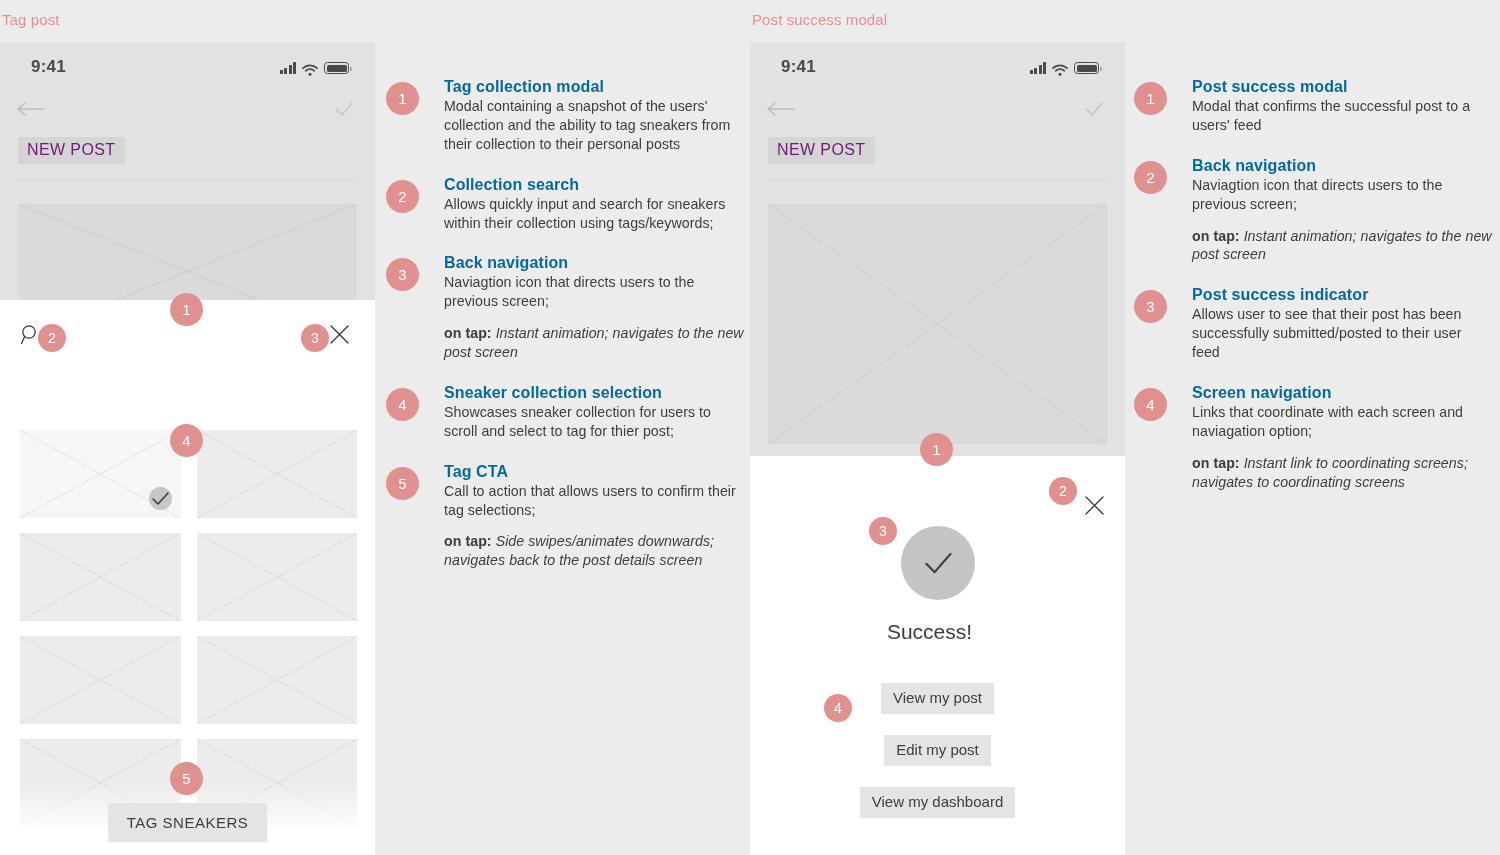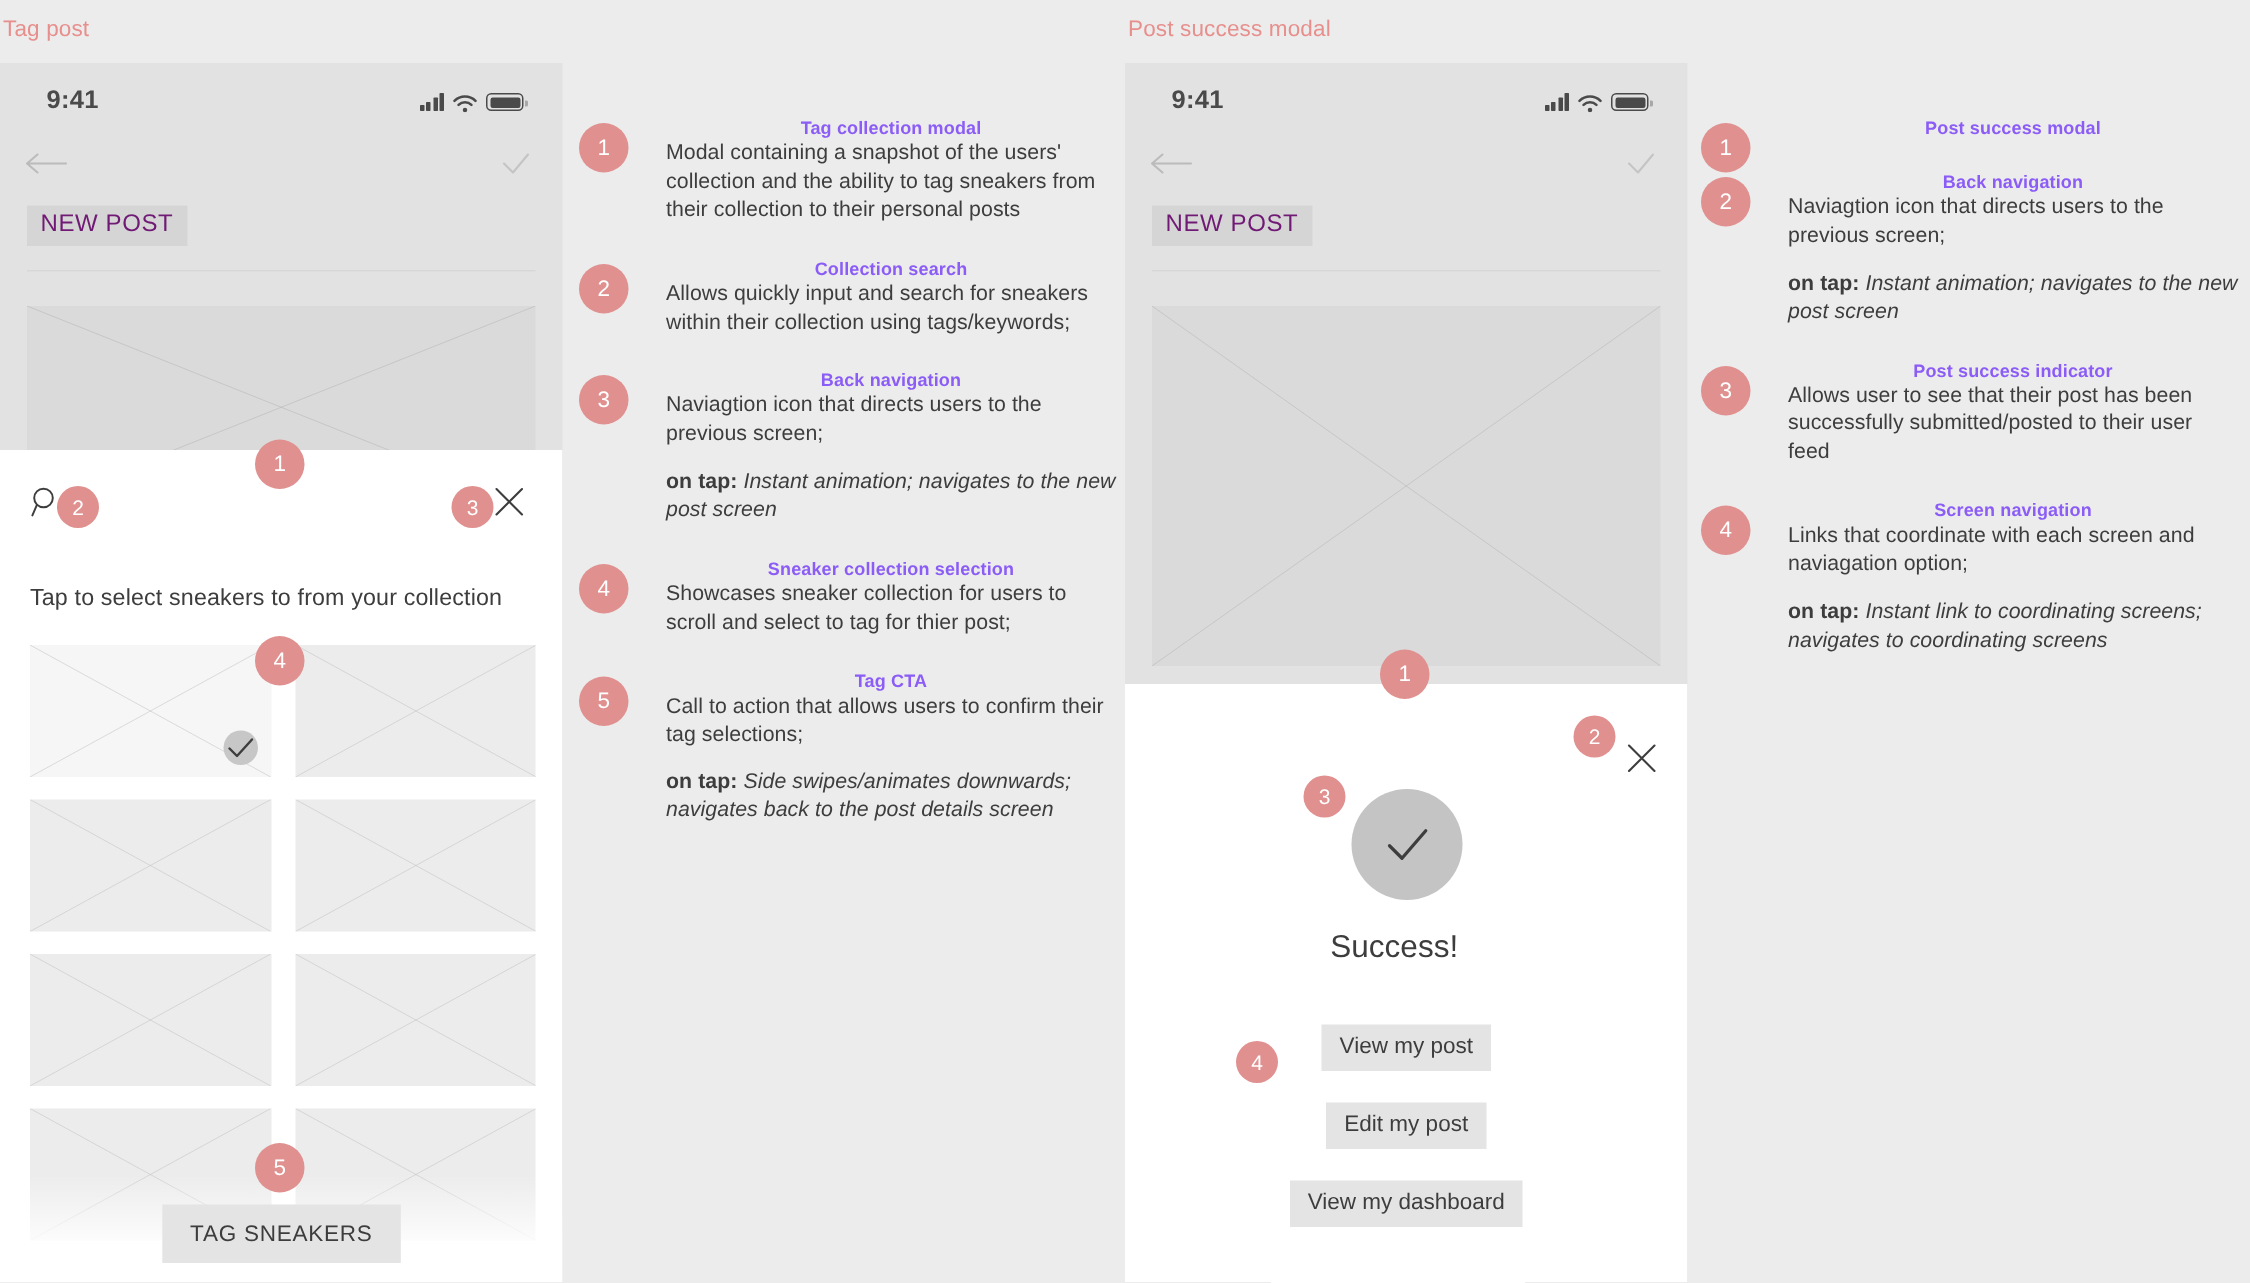--- a/index.html
+++ b/index.html
@@ -129,22 +129,22 @@
     display: block; width: max-content; margin: 0 auto 21px;
     background: #e4e4e4; color: #3d3d3d; font-size: 15px; padding: 6px 12px 8px;
   }
 
   
   .annos { position: absolute; top: 78px; width: 300px; }
   #annos-left  { left: 444px; }
   #annos-right { left: 1192px; }
   .anno { position: relative; margin-bottom: 22px; }
   .anno h3 {
-    font-size: 12px; font-weight: bold; color: #8b5cf6;
-    letter-spacing: .1px; margin-bottom: 1px; text-align: center;
+    font-size: 16px; font-weight: bold; color: #0369a1;
+    letter-spacing: .1px; margin-bottom: 1px;
   }
   .anno p {
     font-size: 14.2px; line-height: 1.33; color: #3d3d3d; letter-spacing: .05px;
   }
   .anno .ontap { margin-top: 13px; font-style: italic; }
   .anno .ontap b { font-style: normal; font-weight: bold; }
 
   
   .badge {
     position: absolute; width: 33px; height: 33px; border-radius: 50%;
@@ -218,21 +218,20 @@
               <path d="M4.6 12.6 L1.6 19.6" stroke="#3d3d3d" stroke-width="1.3" fill="none" stroke-linecap="round"></path>
             </svg>
         </span>
         <span class="close-icon">
           <svg viewBox="0 0 21 21">
               <path d="M2 2 L19 19 M19 2 L2 19" stroke="#3d3d3d" stroke-width="1.4" stroke-linecap="round"></path>
             </svg>
         </span>
       </div>
 
-      <div class="modal-hint">Tap to select sneakers to from your collection</div>
 
       <div class="grid">
         <div class="ph first">
           <svg preserveAspectRatio="none" viewBox="0 0 100 100">
               <path d="M0 0 L100 100 M100 0 L0 100" stroke="#bfbfbf" stroke-width=".35" vector-effect="non-scaling-stroke" fill="none"></path>
             </svg>
           <span class="tile-check">
             <svg viewBox="0 0 23 23" width="13" height="13">
                 <path d="M4 12 L9 17 L19 6" stroke="#3d3d3d" stroke-width="1.6" fill="none" stroke-linecap="round" stroke-linejoin="round"></path>
               </svg>
@@ -387,20 +386,21 @@
       <h3>Tag CTA</h3>
       <p>Call to action that allows users to confirm their tag selections;</p>
       <p class="ontap"><b>on tap:</b><span> Side swipes/animates downwards; navigates back to the post details screen</span></p>
     </div>
   </div>
 
   <div class="annos" id="annos-right">
     <div class="anno">
       <span class="badge">1</span>
       <h3>Post success modal</h3>
+      <p>Modal that confirms the successful post to a users' feed</p>
     </div>
     <div class="anno">
       <span class="badge">2</span>
       <h3>Back navigation</h3>
       <p>Naviagtion icon that directs users to the previous screen;</p>
       <p class="ontap"><b>on tap:</b><span> Instant animation; navigates to the new post screen</span></p>
     </div>
     <div class="anno">
       <span class="badge">3</span>
       <h3>Post success indicator</h3>

